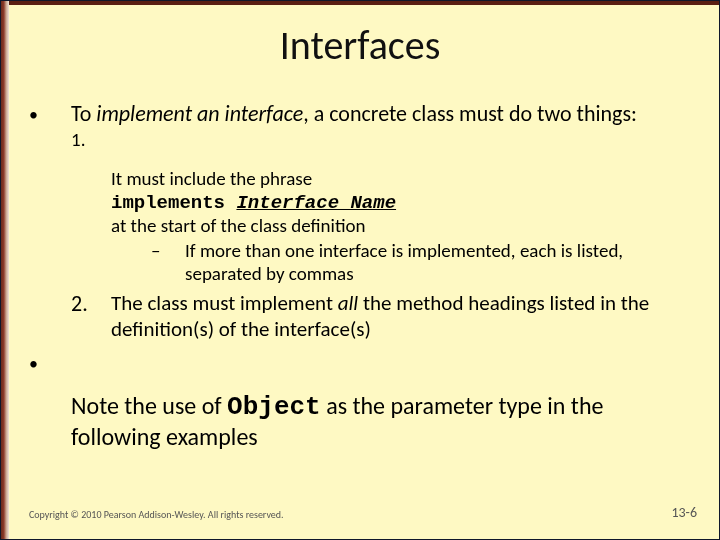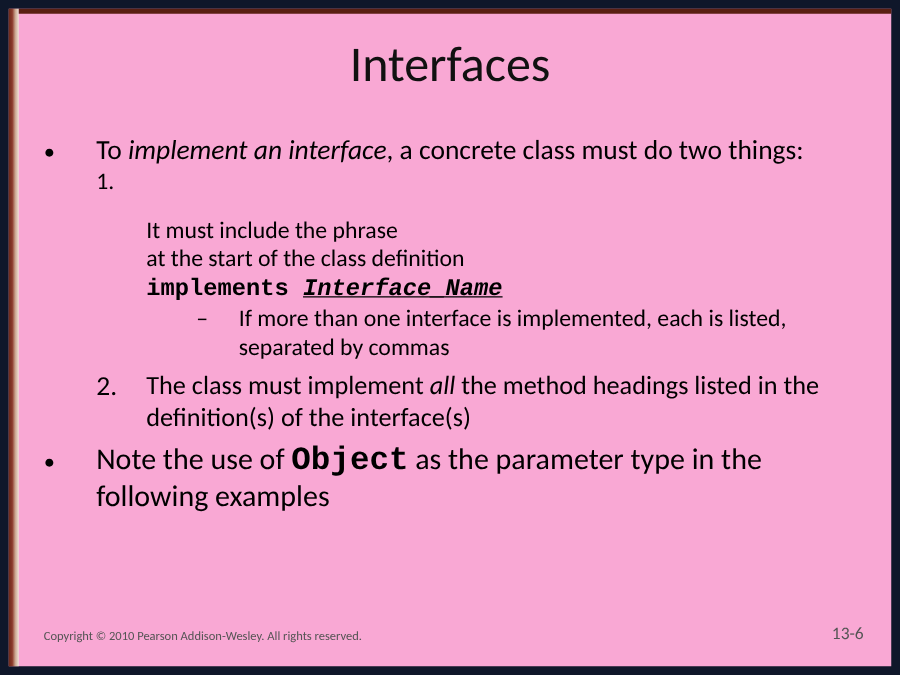--- a/index.html
+++ b/index.html
@@ -10,22 +10,22 @@
     font-family: Calibri, "Segoe UI", Arial, sans-serif;
     background: #fff;
     color: #000;
     overflow: hidden;
   }
   .slide {
     position: relative;
     width: 720px;
     height: 540px;
     box-sizing: border-box;
-    border: 7px solid #0f172a;
-    background: #f9a8d4;
+    border: 1px solid #0f172a;
+    background: #fef9c3;
   }
   .left-stripe {
     position: absolute;
     left: 0;
     top: 0;
     bottom: 0;
     width: 8px;
     background: linear-gradient(to right, #6b2a1a 0%, #8b3a2a 35%, #caa68e 65%, #f0e4d8 100%);
   }
   .top-stripe {
@@ -108,20 +108,21 @@
     margin-top: 6px;
   }
   .b2 .mark {
     width: 42px;
     flex: 0 0 42px;
     font-size: 18px;
     padding-top: 6px;
   }
   .b2 .txt {
     font-size: 24px;
+    margin-top: 44px;
   }
   .code-big {
     font-family: "Courier New", monospace;
     font-weight: bold;
     font-size: 26px;
   }
   .footer-left {
     position: absolute;
     left: 28px;
     bottom: 18px;
@@ -153,24 +154,24 @@
         <span>To </span><span class="italic">implement an interface</span><span>, a concrete class must do two things:</span>
       </div>
     </div>
 
     <div class="num-list">
 
       <div class="num-item">
         <div class="num">1.</div>
         <div class="txt1">
           <div>It must include the phrase</div>
-          <div>at the start of the class definition</div>
           <div>
             <span class="code">implements </span><span class="code italic" style="text-decoration:underline;">Interface_Name</span>
           </div>
+          <div>at the start of the class definition</div>
           <div class="sub-dash">
             <div class="dash">–</div>
             <div>If more than one interface is implemented, each is listed, separated by commas</div>
           </div>
         </div>
       </div>
 
       <div class="num-item" style="margin-top:6px;">
         <div class="num" style="font-size:22px;">2.</div>
         <div class="txt2">

